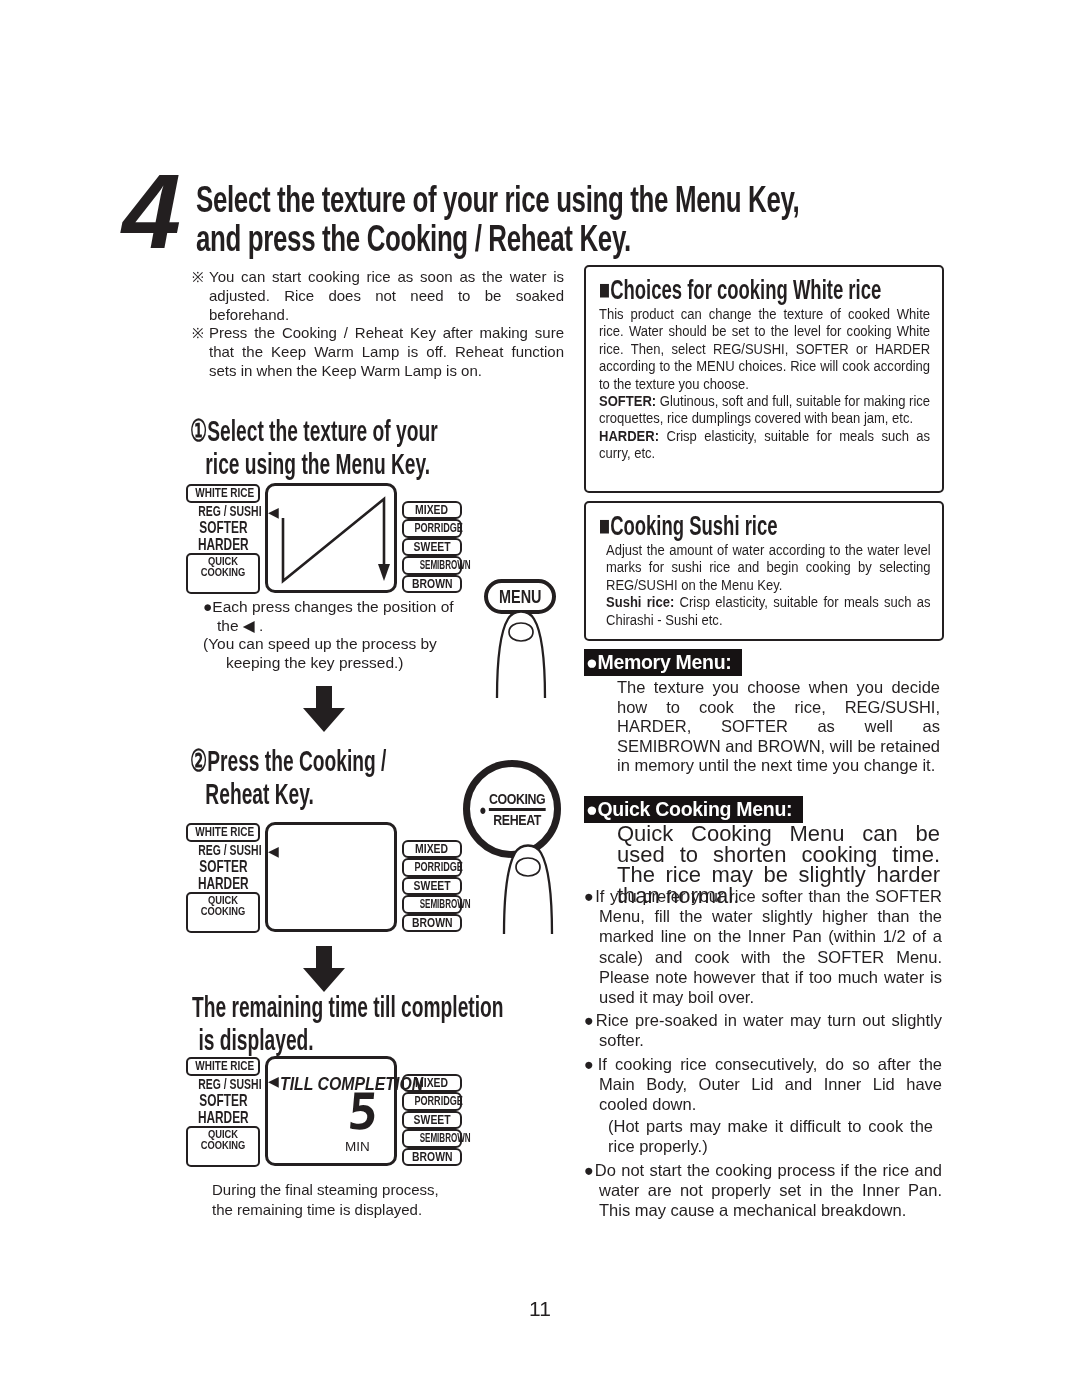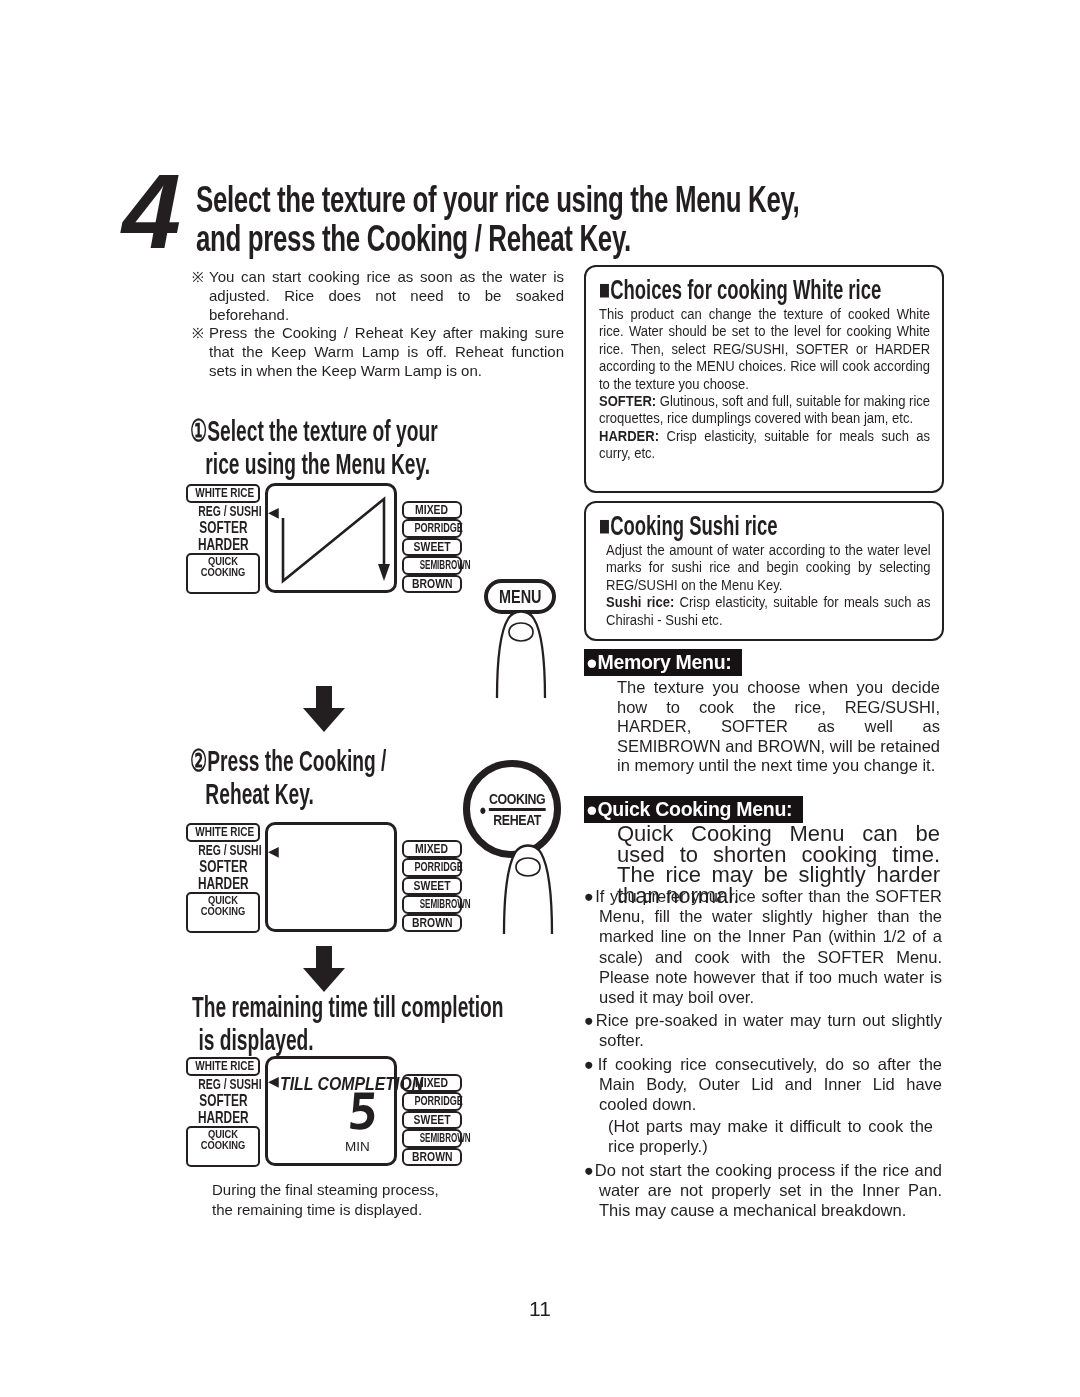--- a/index.html
+++ b/index.html
@@ -59,21 +59,21 @@
   .finger { position:absolute; }
   .darrow { position:absolute; }
 
   
   .press-note { position:absolute; left:203px; top:598px; font-size:15.5px; line-height:18.5px; white-space:nowrap; }
   .press-note .i1 { padding-left:14px; }
   .press-note .i2 { padding-left:23px; }
   .caption { position:absolute; left:212px; top:1180px; font-size:15px; line-height:20px; white-space:nowrap; }
 
   
-  .rbox { position:absolute; left:584px; width:360px; border:2.5px solid #231f20; border-radius:12px;
+  .rbox { position:absolute; left:584px; width:360px; border:2.5px solid #231f20; border-radius:5px;
           background:#fff; padding:6px 10px 25px 13px; }
   .rbox-title { font-weight:bold; font-size:28px; line-height:33px; transform:scaleX(.66);
                 transform-origin:left top; white-space:nowrap; }
   .rbox-body { font-size:14px; line-height:17.4px; text-align:justify; width:356px;
                transform:scaleX(.93); transform-origin:left top; }
   .rbox-body b { font-weight:bold; }
   .sushi-ind { margin-left:7px; width:349px; }
   .blk-label { position:absolute; left:584px; background:#161213; color:#ffffff; font-weight:bold;
                font-size:19.5px; line-height:24px; padding:1px 11px 2px 2px; letter-spacing:-0.3px; }
   .rbody { position:absolute; text-align:justify; }
@@ -143,20 +143,26 @@
   </div>
 
   <div class="menu-key">
       <span class="sq" style="--sx:.78">MENU</span>
     </div>
   <svg class="finger" style="left:489px;top:606px" width="64" height="92" viewBox="0 0 64 92">
     <path d="M8,92 C8,56 11,26 19,13 C25,3 39,3 45,13 C53,26 56,56 56,92" fill="#ffffff" stroke="#231f20" stroke-width="2.3"></path>
     <path d="M20,26 C20,14 44,14 44,26 C44,38 20,38 20,26 Z" fill="none" stroke="#231f20" stroke-width="1.7"></path>
   </svg>
 
+  <div class="press-note">
+    <div>●Each press changes the position of</div>
+    <div class="i1">the ◀ .</div>
+    <div>(You can speed up the process by</div>
+    <div class="i2">keeping the key pressed.)</div>
+  </div>
 
   <svg class="darrow" style="left:303px;top:686px" width="42" height="46" viewBox="0 0 42 46">
     <polygon points="13,0 29,0 29,22 42,22 21,46 0,22 13,22" fill="#231f20"></polygon>
   </svg>
 
   <div class="sec-h" style="left:190px;top:744px">
     <div>②Press the Cooking /</div>
     <div class="ind">Reheat Key.</div>
   </div>
 

